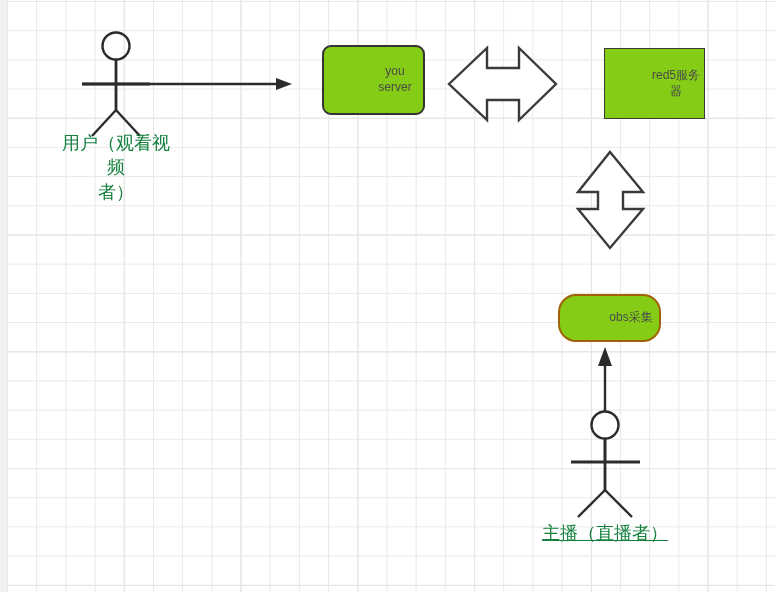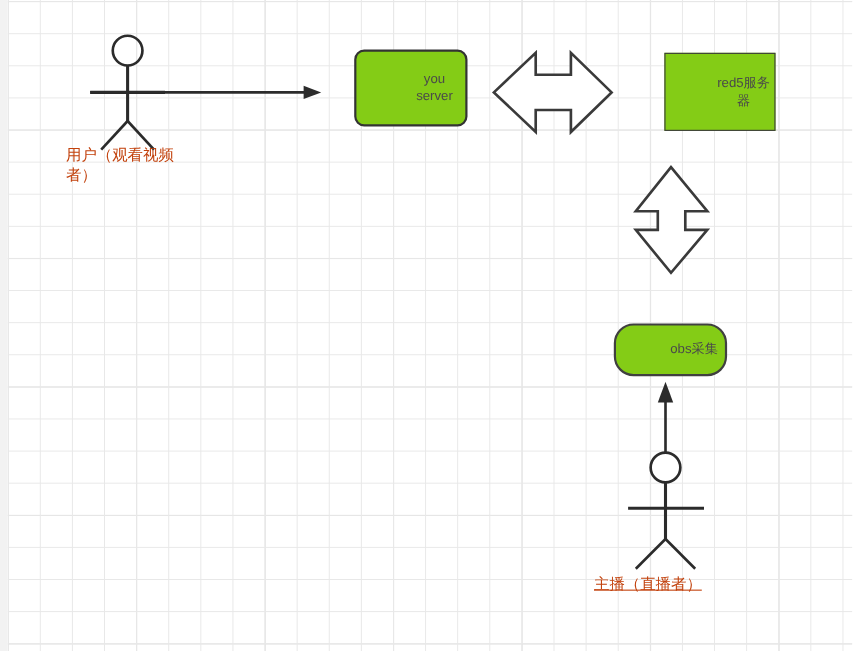--- a/index.html
+++ b/index.html
@@ -69,30 +69,30 @@
   #box-red5 {
     left: 560px; top: 48px;
     width: 101px; height: 71px;
     border: 1.5px solid #3a3a3a;
     border-radius: 0;
     margin-left: 44px;
   }
   #box-obs {
     left: 558px; top: 294px;
     width: 103px; height: 48px;
-    border: 2px solid #404040;
+    border: 2px solid #a16207;
     border-radius: 18px;
   }
   
   .label {
     position: absolute;
-    color: #c2410c;
-    font-size: 14px;
+    color: #15803d;
+    font-size: 18px;
     line-height: 1.35;
-    text-align: left;
+    text-align: center;
     white-space: pre-line;
   }
   #label-user {
     left: 60px; top: 131px;
     width: 112px;
   }
   #label-anchor {
     left: 540px; top: 521px;
     width: 130px;
     text-decoration: underline;

